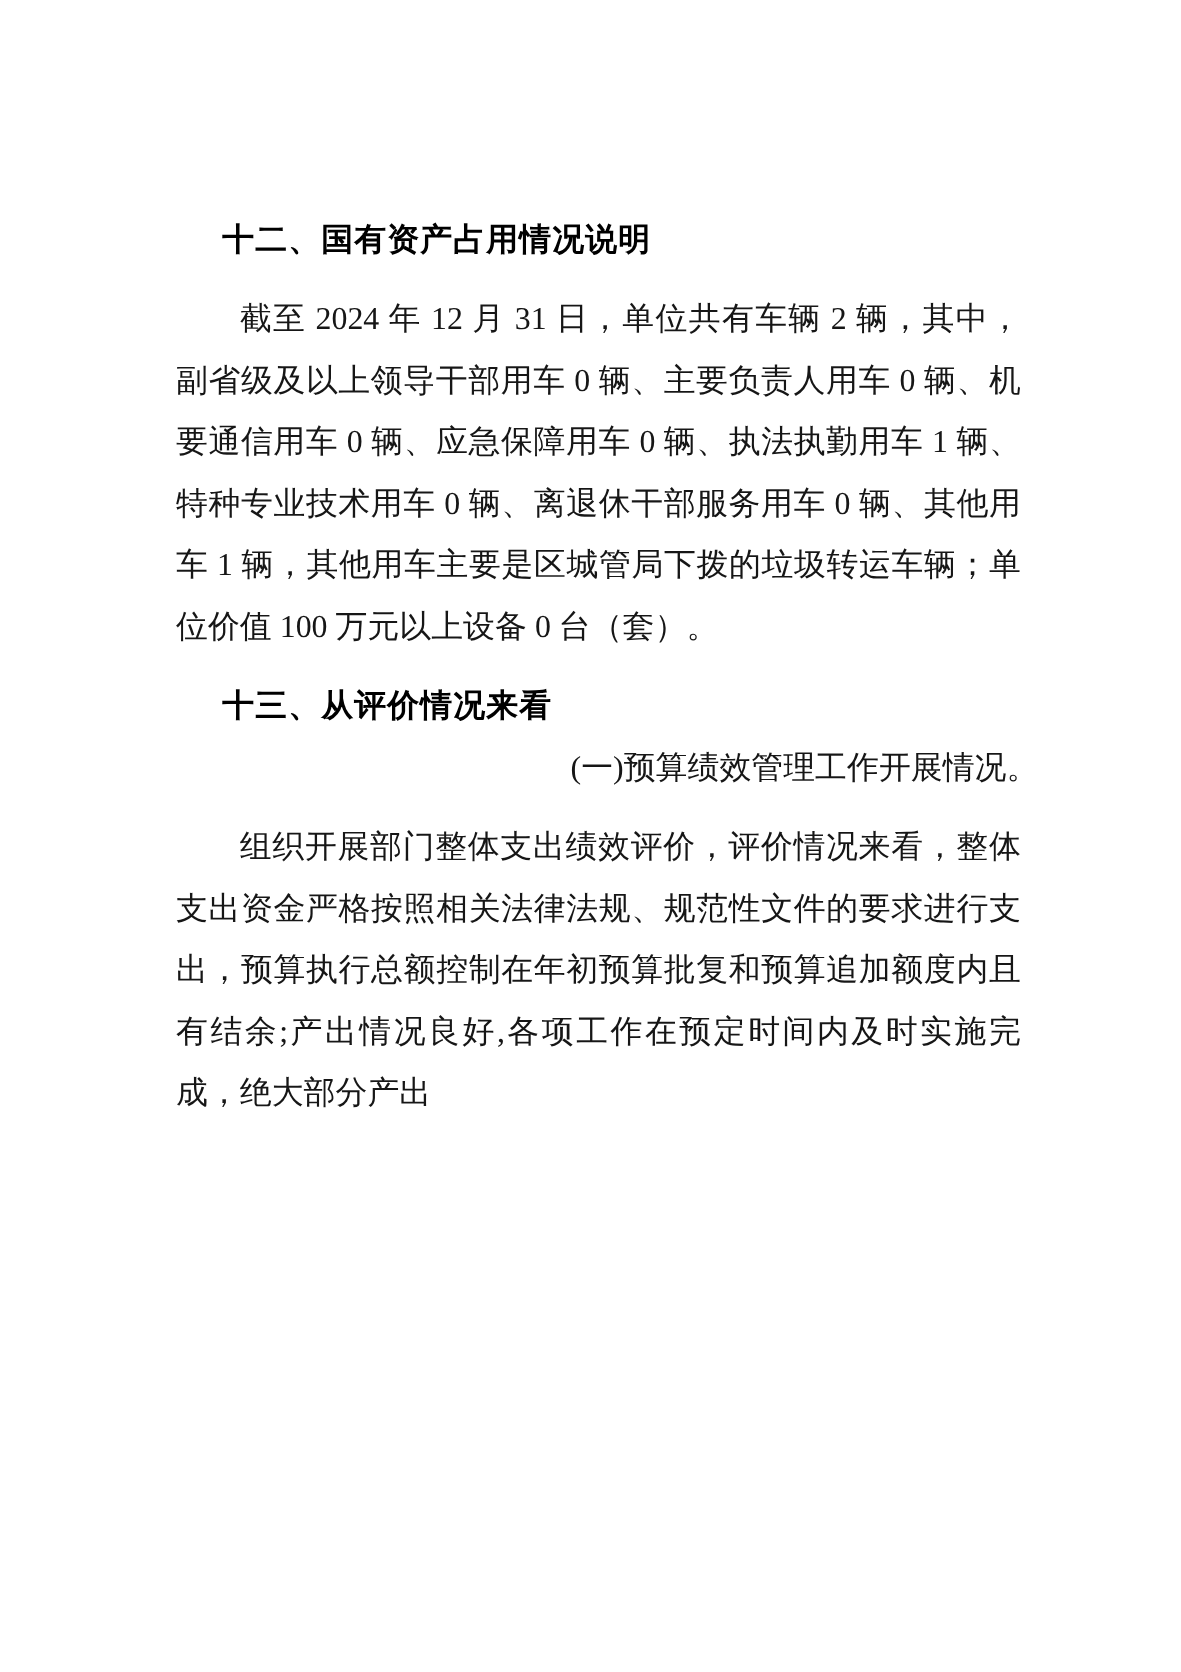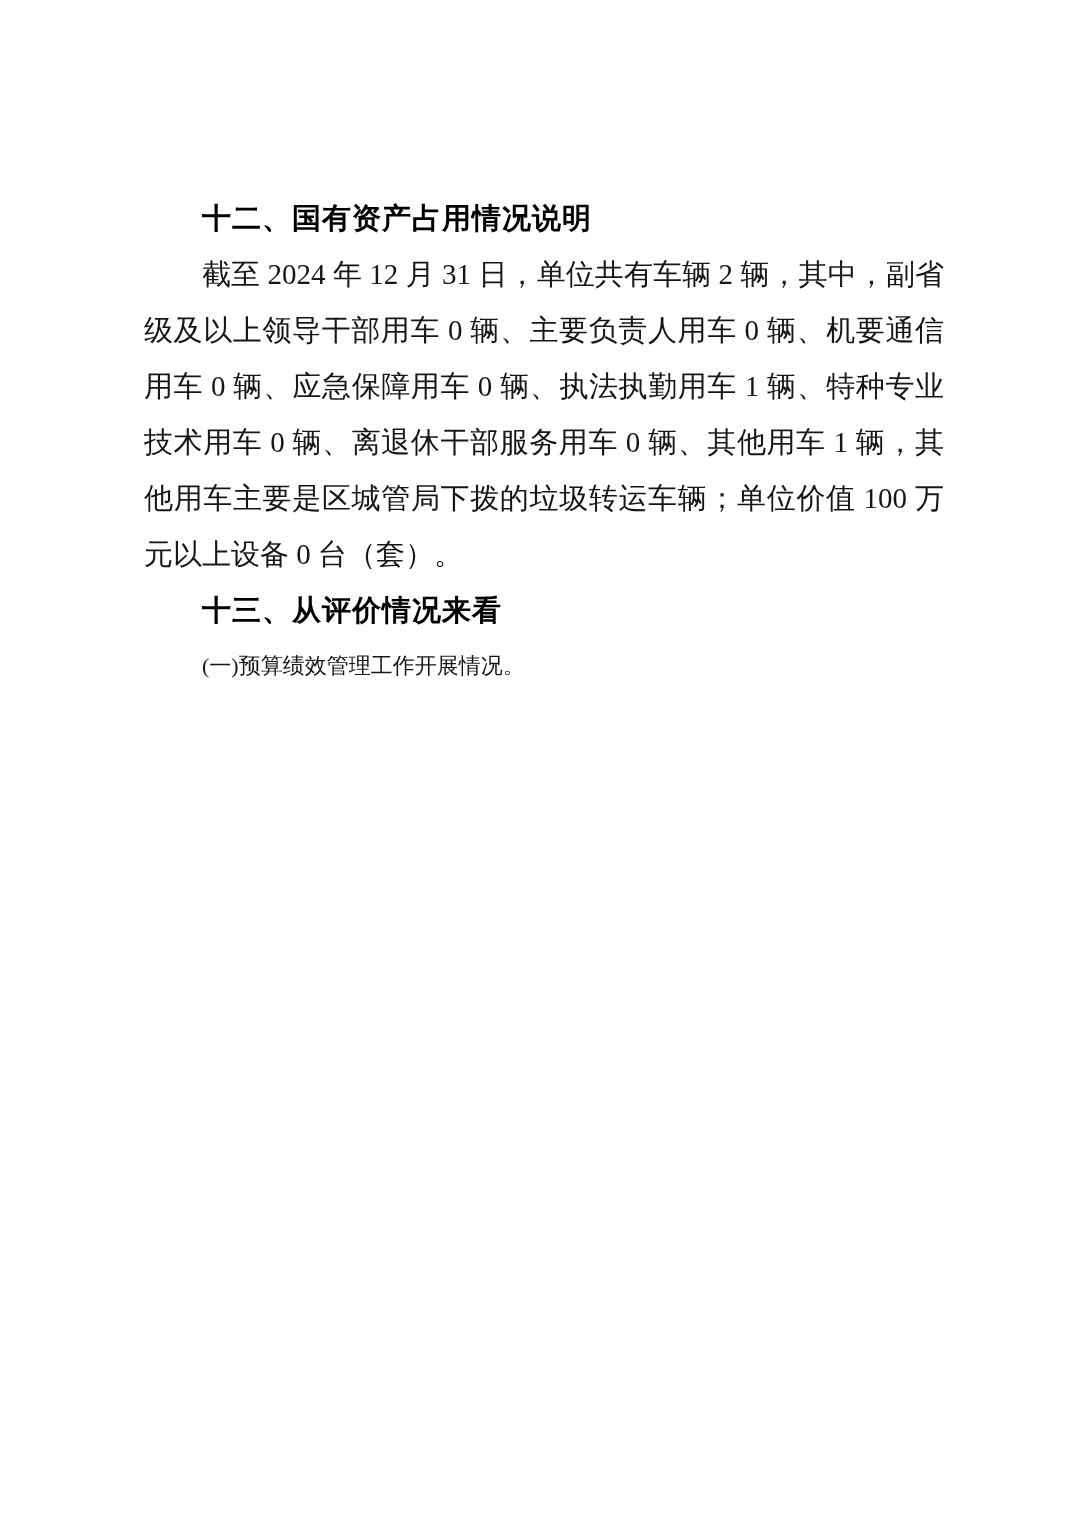--- a/index.html
+++ b/index.html
@@ -29,33 +29,34 @@
     line-height: 56px;
     letter-spacing: 1px;
     color: #000000;
     margin: 0;
     text-indent: 58px;
     white-space: nowrap;
   }
   .para {
     font-size: 29px;
     line-height: 56px;
-    margin: 0;
+    margin: 16px;
     text-indent: 58px;
     text-align: justify;
     text-justify: inter-character;
     word-break: break-all;
     overflow-wrap: break-word;
   }
   .subheading {
-    font-size: 22px;
+    font-size: 29px;
     line-height: 56px;
     margin: 0;
     text-indent: 58px;
     white-space: nowrap;
+    text-align: right;
   }
   .page-number {
     position: absolute;
     left: 0;
     top: 1402px;
     width: 100%;
     text-align: left;
     font-size: 20px;
     line-height: 28px;
     color: #1a1a1a;
@@ -63,15 +64,16 @@
 </style>
 </head>
 <body>
 
 <div class="page">
   <div class="content">
     <h2 class="section-heading">十二、国有资产占用情况说明</h2>
     <p class="para">截至 2024 年 12 月 31 日，单位共有车辆 2 辆，其中，副省级及以上领导干部用车 0 辆、主要负责人用车 0 辆、机要通信用车 0 辆、应急保障用车 0 辆、执法执勤用车 1 辆、特种专业技术用车 0 辆、离退休干部服务用车 0 辆、其他用车 1 辆，其他用车主要是区城管局下拨的垃圾转运车辆；单位价值 100 万元以上设备 0 台（套）。</p>
     <h2 class="section-heading">十三、从评价情况来看</h2>
     <p class="subheading">(一)预算绩效管理工作开展情况。</p>
+    <p class="para">组织开展部门整体支出绩效评价，评价情况来看，整体支出资金严格按照相关法律法规、规范性文件的要求进行支出，预算执行总额控制在年初预算批复和预算追加额度内且有结余;产出情况良好,各项工作在预定时间内及时实施完成，绝大部分产出</p>
   </div>
   <div class="page-number">25</div>
 </div>
 
 </body></html>

